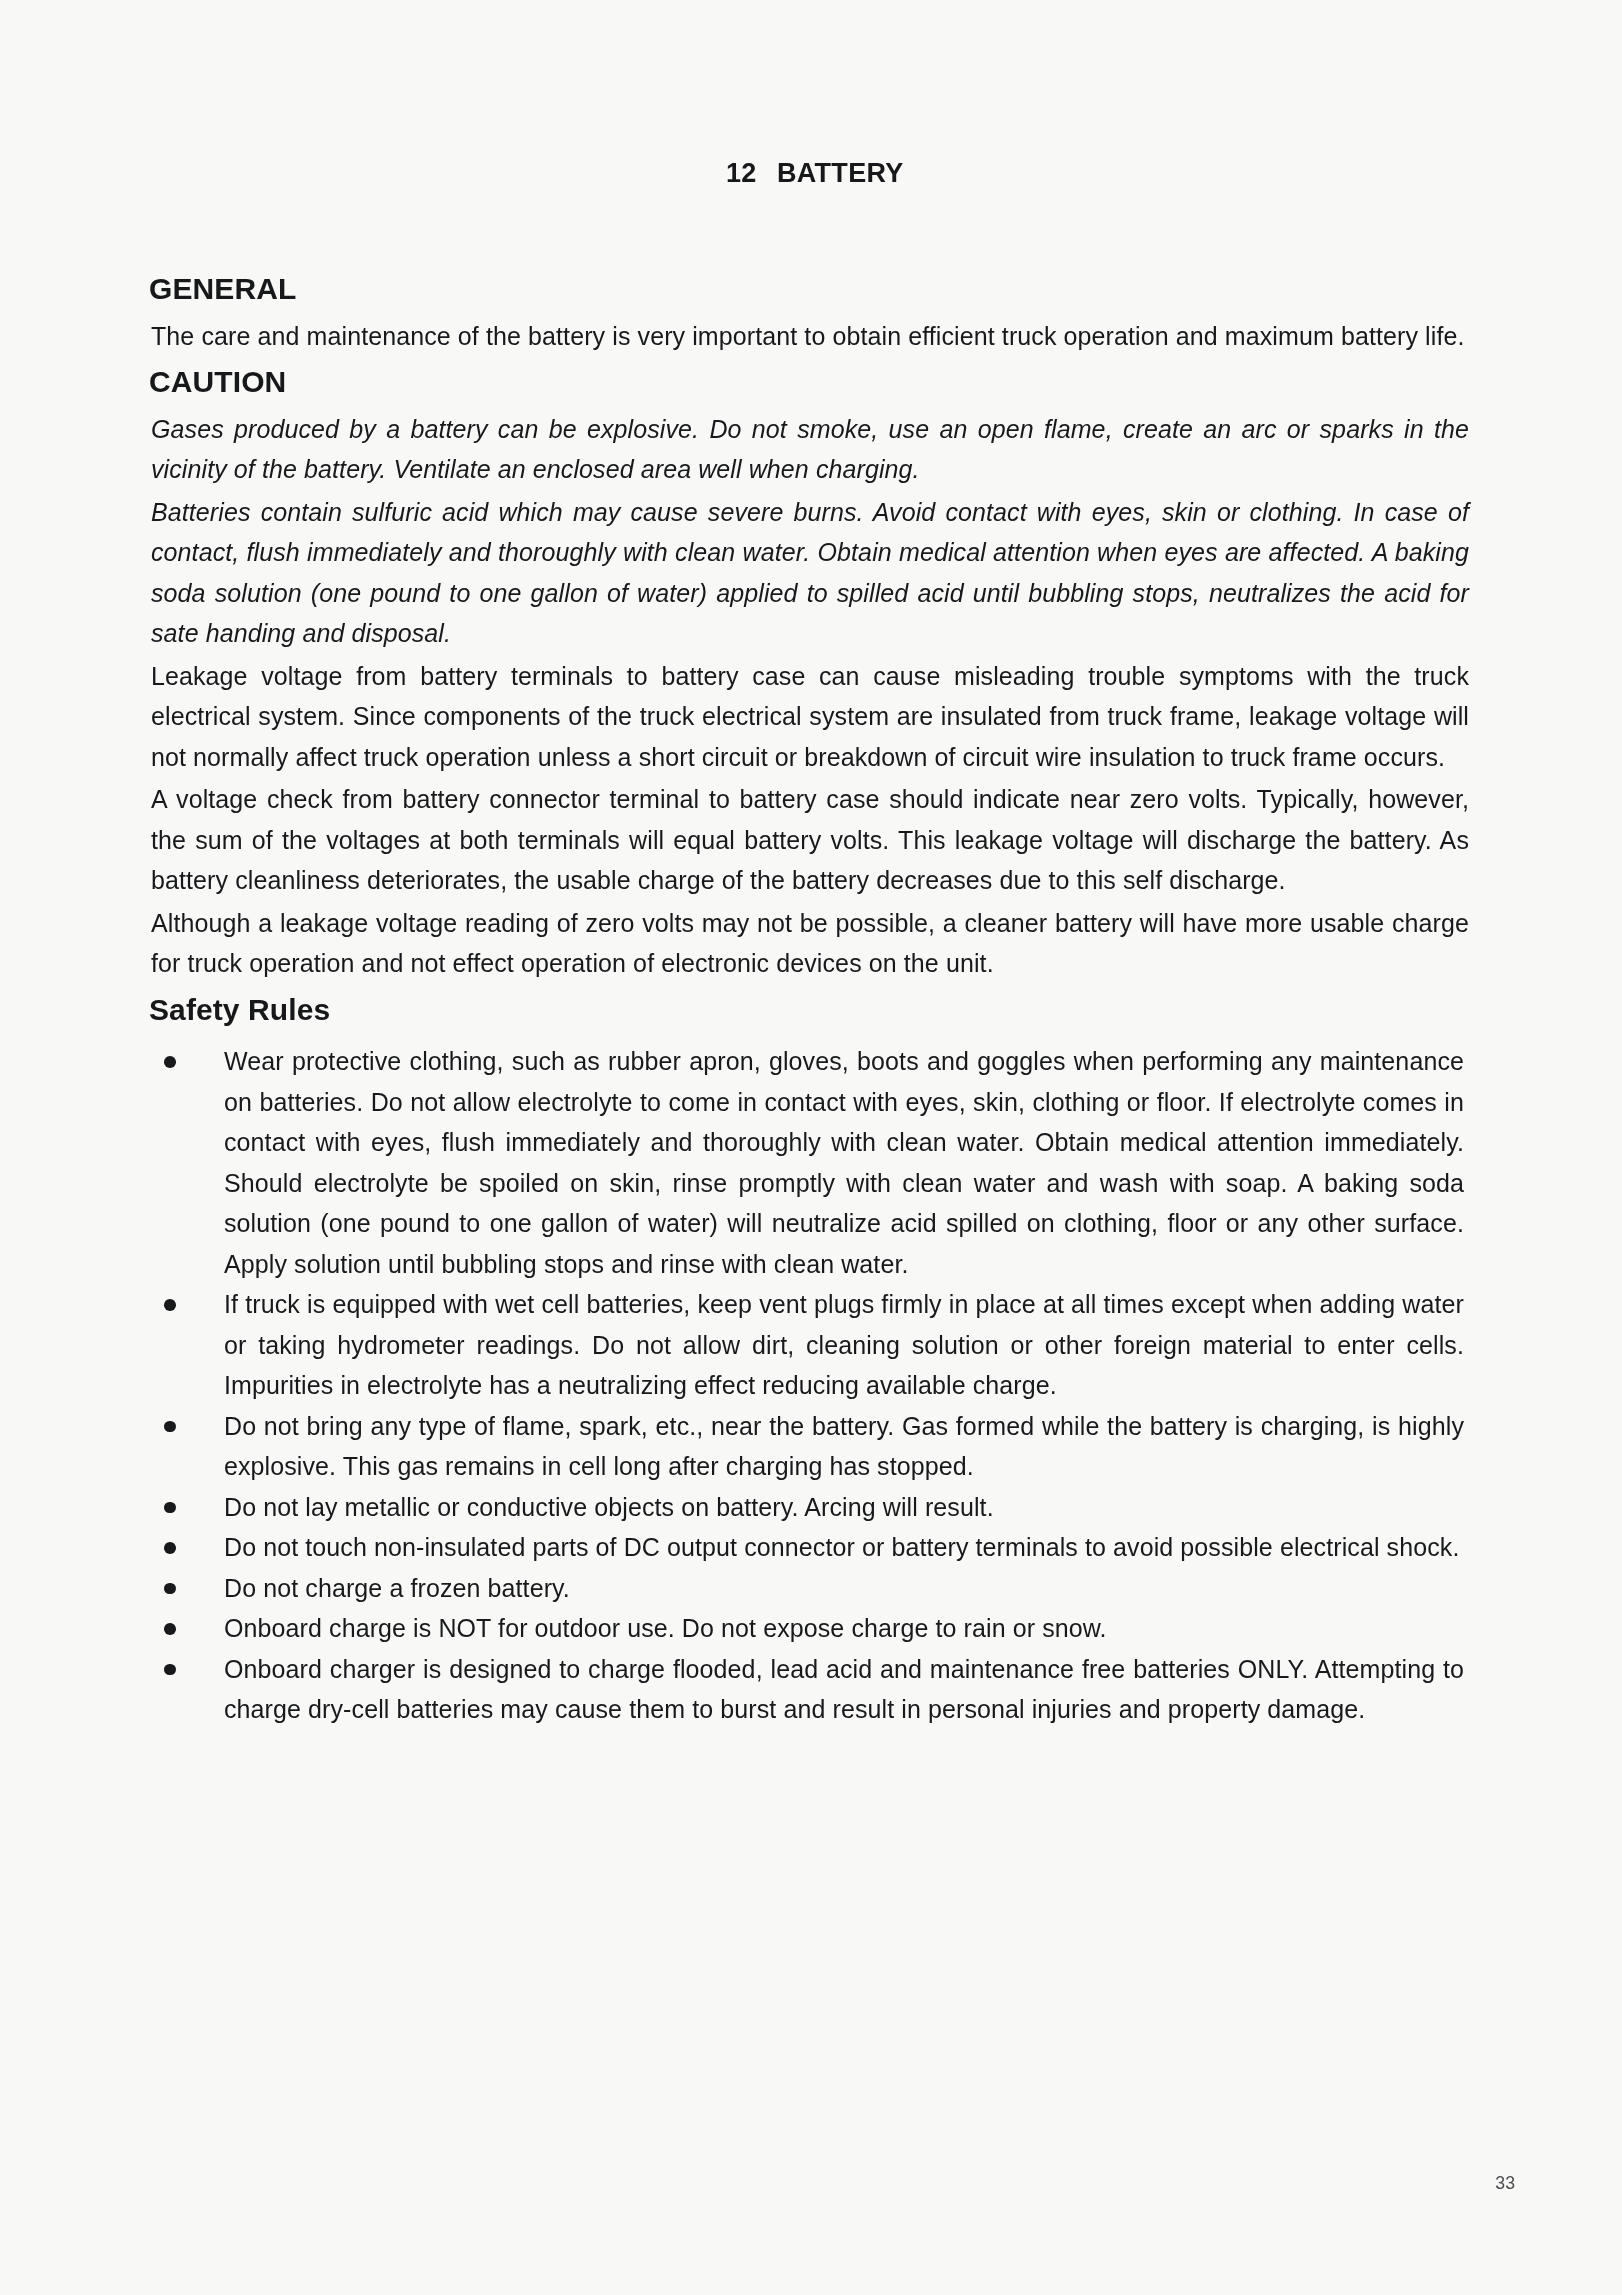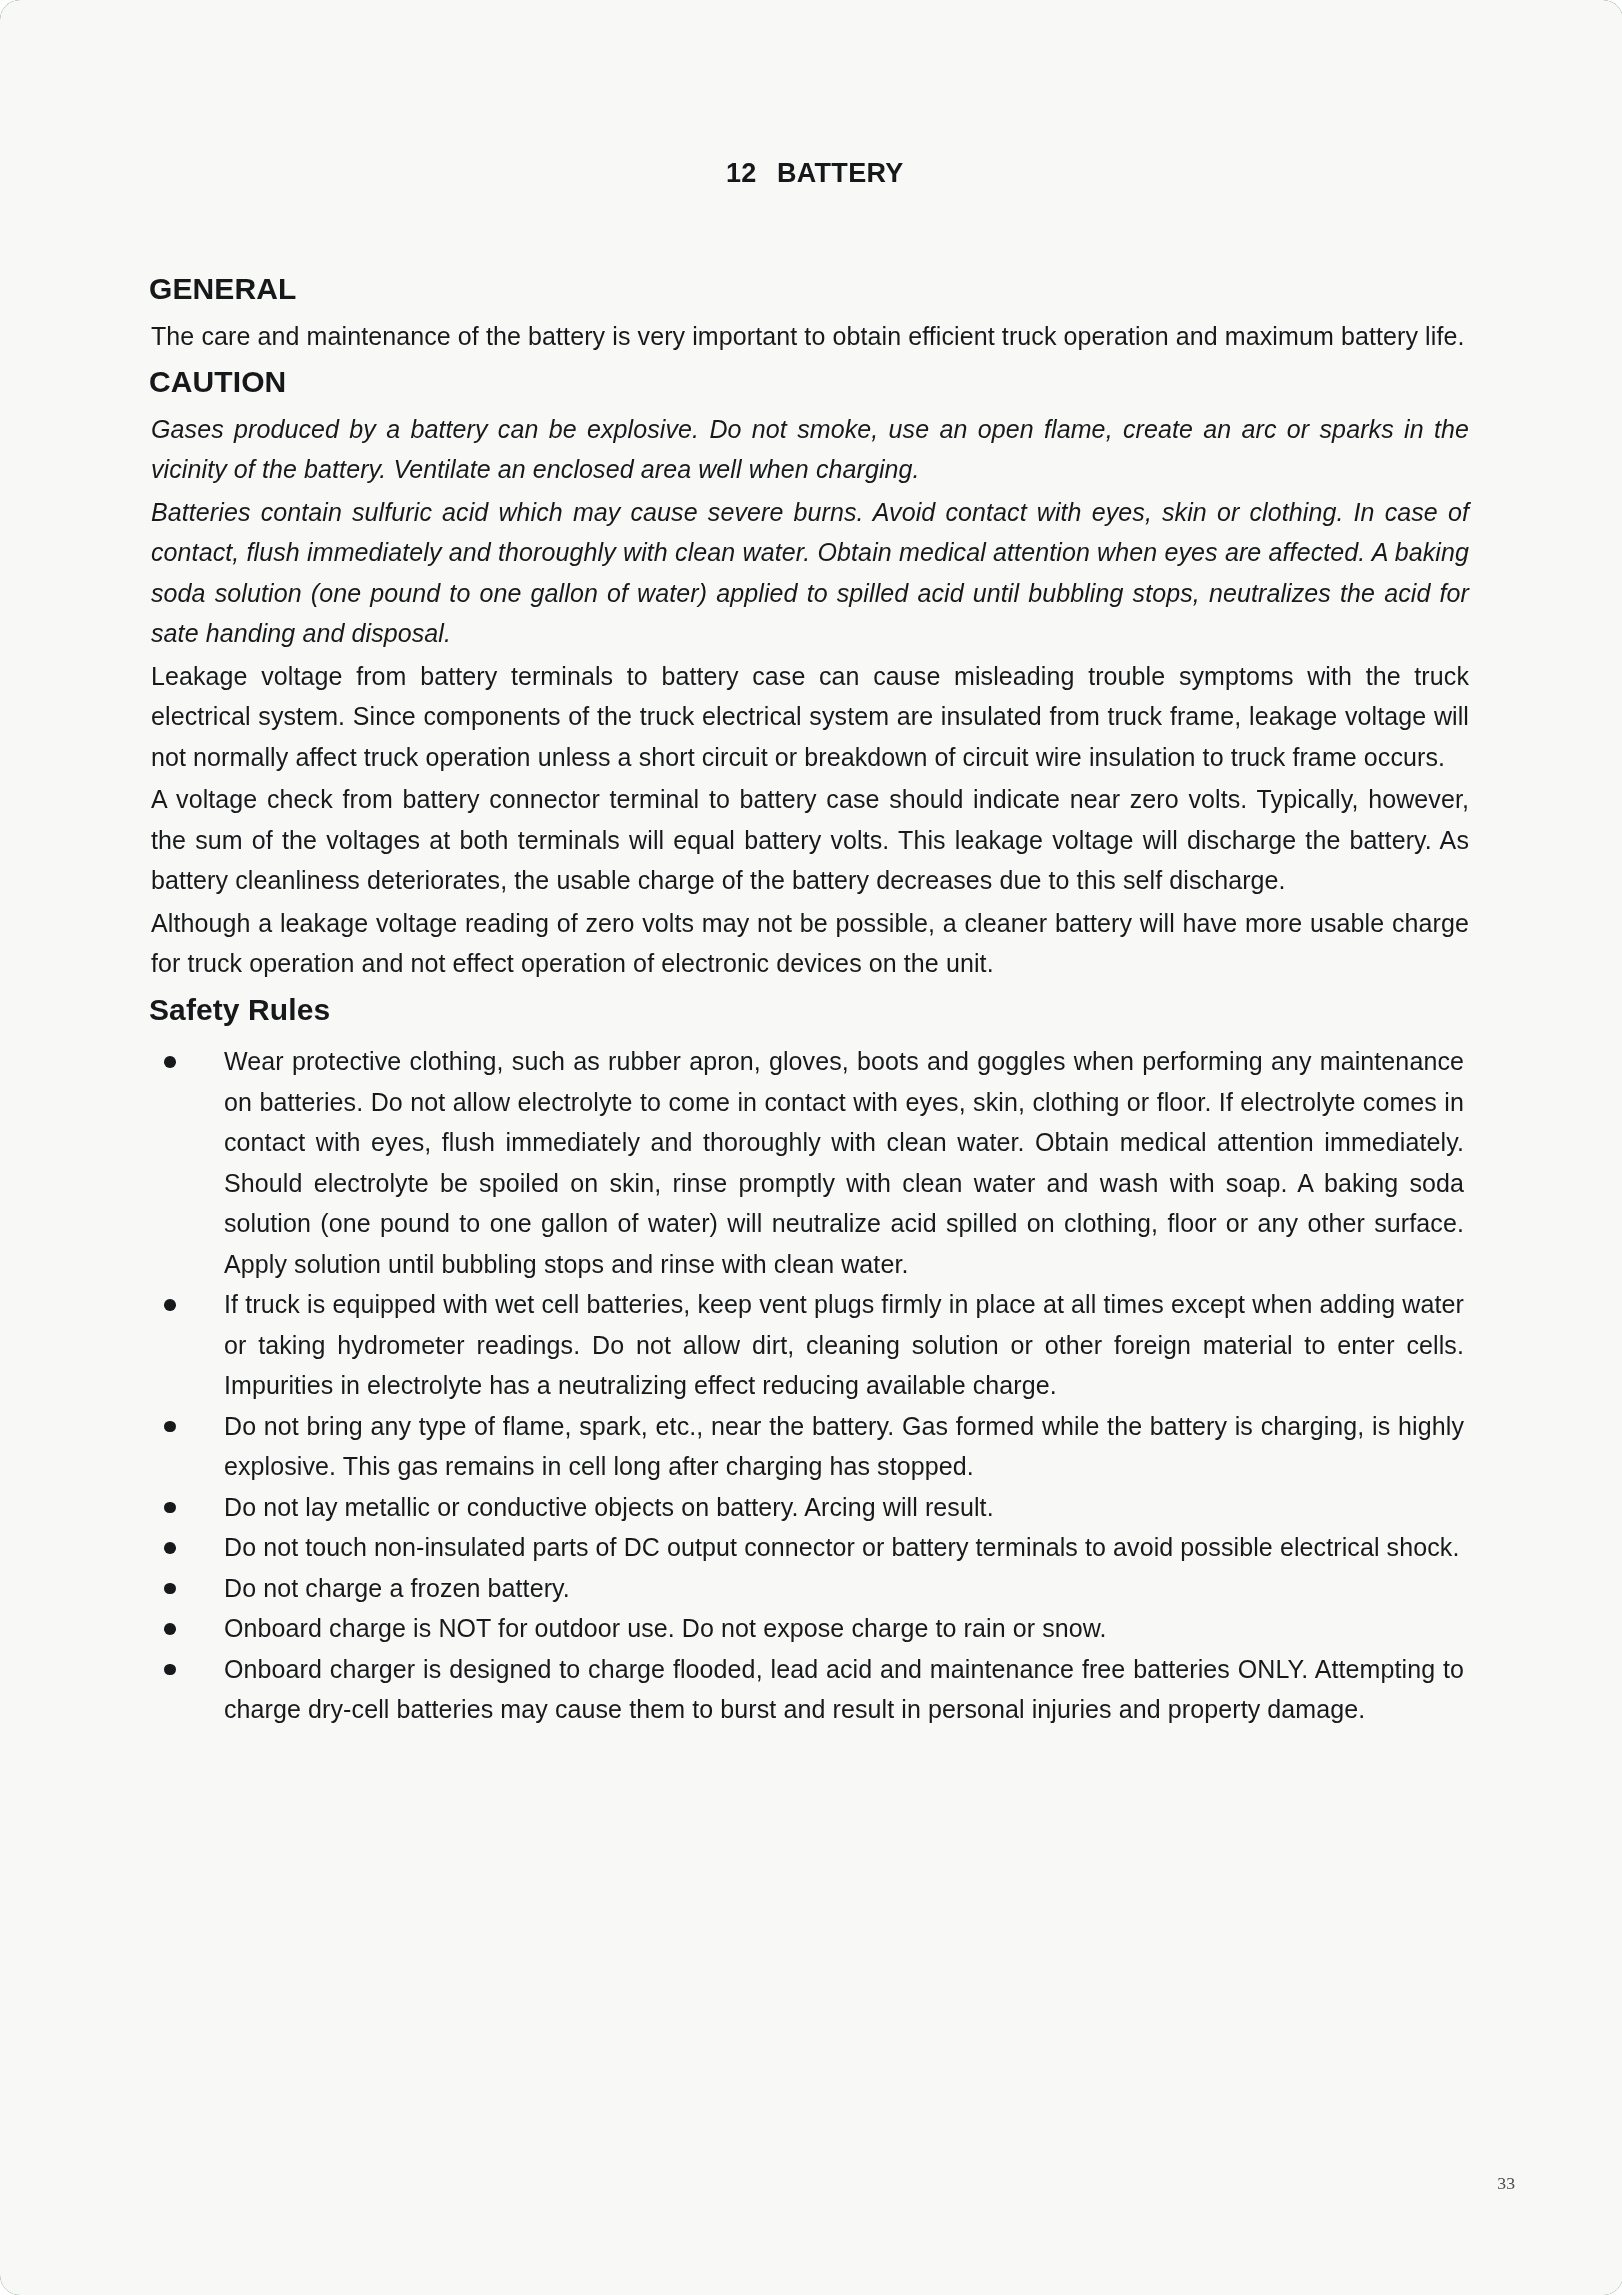--- a/index.html
+++ b/index.html
@@ -10,21 +10,20 @@
   body {
     font-family: "Liberation Sans", sans-serif;
   }
   .page {
     position: relative;
     width: 1623px;
     height: 2295px;
     background: #14532d;
     box-sizing: border-box;
     overflow: hidden;
-    border-radius: 20px;
   }
   .sheet {
     position: absolute;
     left: 0;
     top: 0;
     width: 1623px;
     height: 2295px;
     background: #f8f8f7;
   }
   .content {
@@ -87,21 +86,21 @@
     width: 11.6px;
     height: 11.6px;
     border-radius: 50%;
     background: #17191b;
     display: block;
   }
   .page-number {
     position: absolute;
     right: 108px;
     bottom: 101px;
-    font-family: Liberation Serif, serif;
+    font-family: Liberation Sans, sans-serif;
     font-size: 17.7px;
     color: #4a4c4e;
   }
 </style>
 </head>
 <body>
 
 <div class="page">
   <div class="sheet">
 

